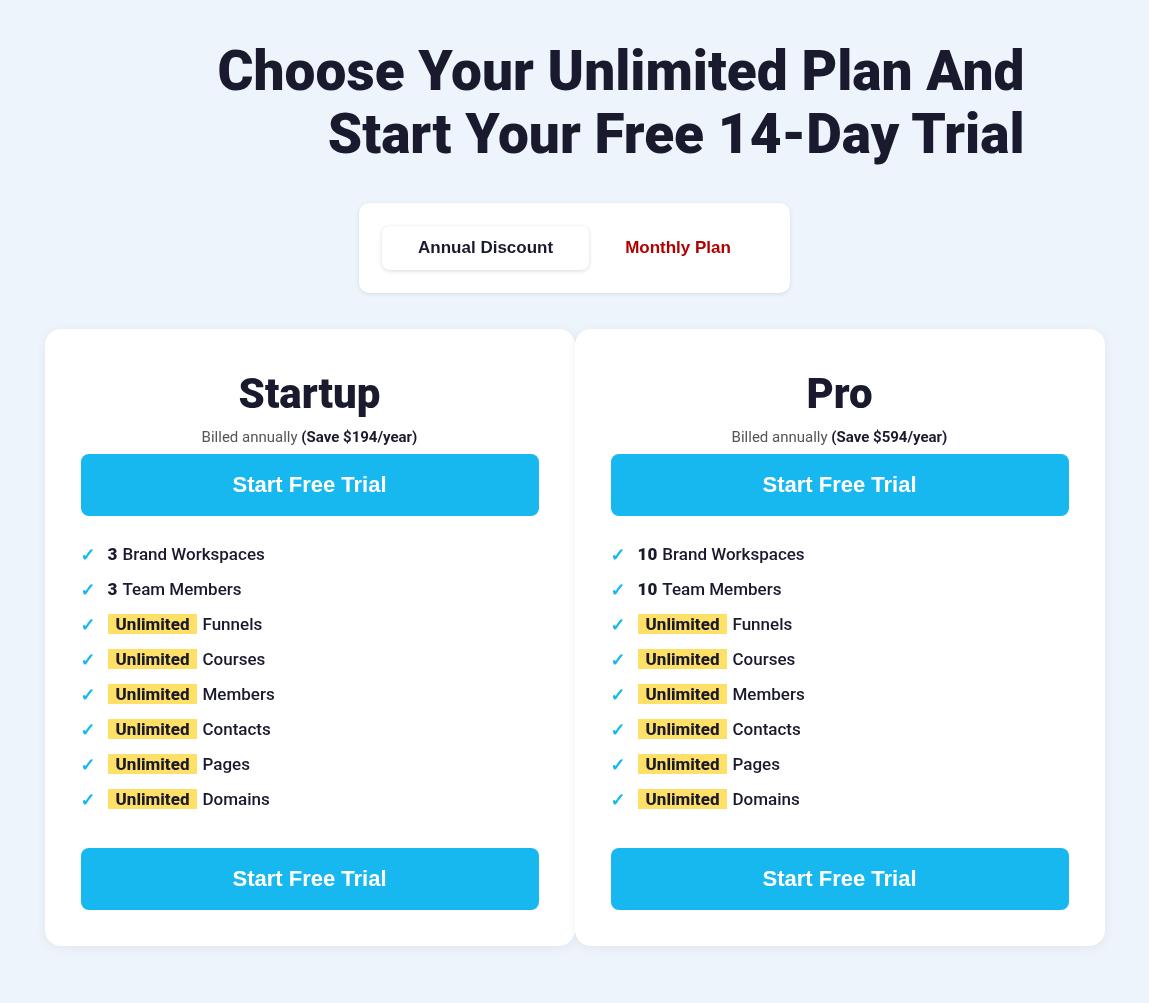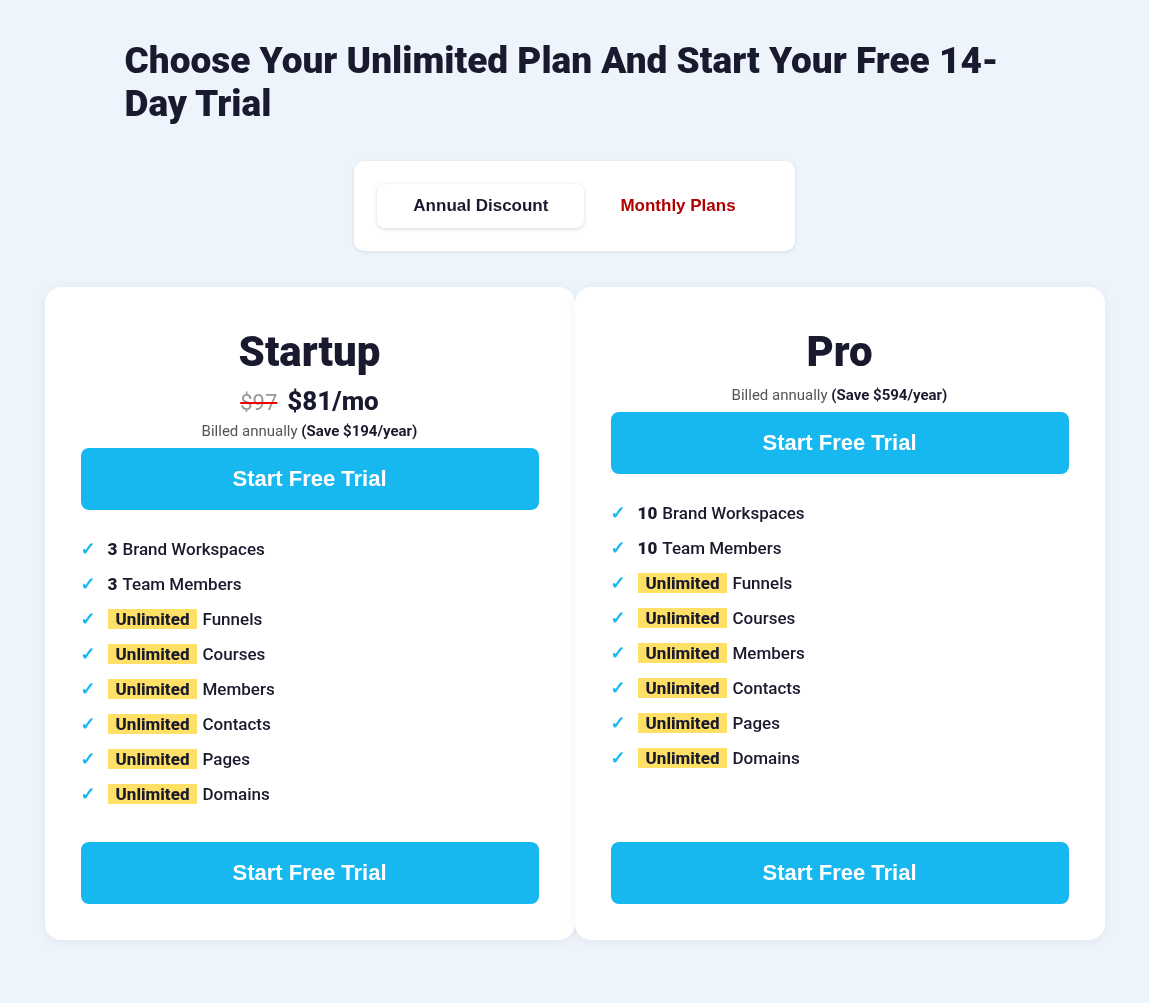--- a/index.html
+++ b/index.html
@@ -7,24 +7,24 @@
       font-family: -apple-system, BlinkMacSystemFont, 'Segoe UI', Roboto, sans-serif;
       background: #eef4fb;
       min-height: 1003px;
       display: flex;
       flex-direction: column;
       align-items: center;
       padding: 40px 20px 40px;
     }
 
     .page-title {
-      font-size: 37px;
+      font-size: 55px;
       font-weight: 900;
       color: #1a1a2e;
-      text-align: left;
+      text-align: right;
       line-height: 1.15;
       max-width: 900px;
       margin-bottom: 36px;
     }
 
     .toggle-container {
       display: flex;
       background: #ffffff;
       border-radius: 10px;
       padding: 23px;
@@ -176,30 +176,26 @@
       transition: background 0.2s;
     }
   </style>
 </head>
 <body>
 
 <h1 class="page-title">Choose Your Unlimited Plan And Start Your Free 14-Day Trial</h1>
 
 <div class="toggle-container">
   <button class="toggle-btn active">Annual Discount</button>
-  <button class="toggle-btn inactive">Monthly Plans</button>
+  <button class="toggle-btn inactive">Monthly Plan</button>
 </div>
 
 <div class="plans-container">
 <div class="plan-card">
       <div class="plan-name">Startup</div>
-      <div class="plan-pricing">
-        <span class="price-original">$97</span>
-        <span class="price-current">$81/mo</span>
-      </div>
       <div class="price-billing">
         Billed annually <strong>(Save $194/year)</strong>
       </div>
       <button class="cta-btn">Start Free Trial</button>
       <ul class="features-list">
 
           <li>
             <span class="check-icon">✓</span>
             <span class="feature-number">3</span>
 

